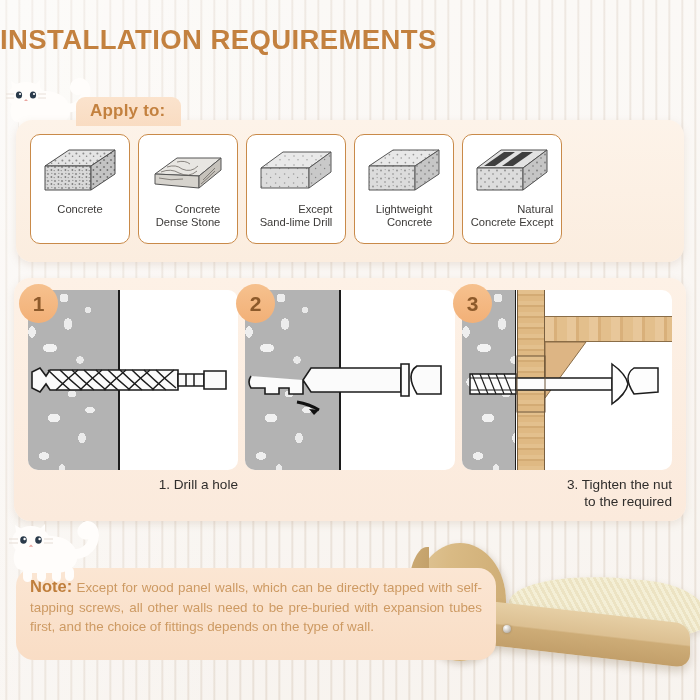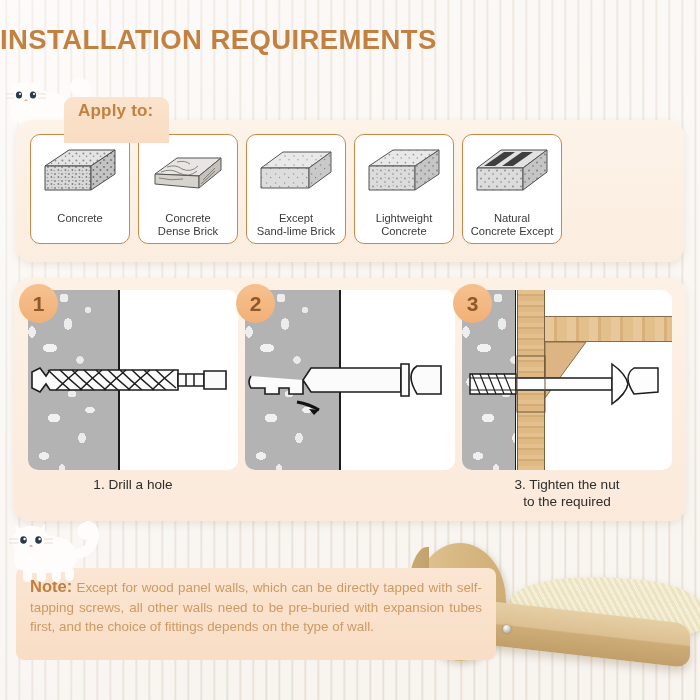--- a/index.html
+++ b/index.html
@@ -91,22 +91,22 @@
   #apply-panel {
     position: absolute;
     left: 16px; top: 120px;
     width: 668px; height: 142px;
     background: linear-gradient(180deg,#fdf3e9 0%,#fbeddf 100%);
     border-radius: 16px;
     box-shadow: 0 3px 8px rgba(170,140,110,0.18);
   }
   #apply-badge {
     position: absolute;
-    left: 64px; top: 97px;
-    padding: 4px 16px 22px 14px;
+    left: 76px; top: 97px;
+    padding: 4px 16px 5px 14px;
     background: linear-gradient(180deg,#fbe3cd 0%,#f9dcc2 100%);
     border-radius: 9px 9px 0 0;
     color: #c3813f;
     font-size: 17px;
     font-weight: bold;
     letter-spacing: 0.2px;
     z-index: 4;
   }
 
   .mat-row {
@@ -122,24 +122,24 @@
     border: 1.6px solid #c98a49;
     border-radius: 10px;
     display: flex;
     flex-direction: column;
     align-items: center;
     justify-content: flex-start;
     padding-top: 9px;
   }
   .mat-art { width: 82px; height: 56px; }
   .mat-label {
-    margin-top: 12px;
+    margin-top: 3px;
     font-size: 11.2px;
     color: #3c3a38;
-    text-align: center;
+    text-align: right;
     line-height: 13px;
     font-family: "Liberation Sans", sans-serif;
   }
 
   
   #steps-panel {
     position: absolute;
     left: 14px; top: 278px;
     width: 672px; height: 243px;
     background: linear-gradient(180deg,#fdf1e6 0%,#fbeadc 100%);
@@ -167,21 +167,21 @@
     color: #8d5a2b;
     font-size: 21px;
     font-weight: bold;
     display: flex; align-items: center; justify-content: center;
     z-index: 6;
   }
   .step-caption {
     position: absolute;
     top: 186px;
     width: 210px;
-    text-align: center;
+    text-align: right;
     color: #2f2d2b;
     font-size: 13.6px;
     line-height: 17px;
     font-family: "Liberation Sans", sans-serif;
   }
 
   
   .wall-fill {
     position: absolute;
     top: 0; bottom: 0;
@@ -217,21 +217,21 @@
     border-top: 1px solid #8a6d47;
     border-bottom: 1px solid #8a6d47;
   }
 
   
   #note-box {
     position: absolute;
     left: 16px; top: 568px;
     width: 480px; height: 92px;
     background: linear-gradient(180deg,#fbe6d3 0%,#f9ddc5 100%);
-    border-radius: 8px;
+    border-radius: 18px;
   }
   #note-text {
     padding: 9px 14px 0 14px;
     color: #cd9a63;
     font-size: 13.4px;
     line-height: 19.5px;
     text-align: justify;
     font-family: "Liberation Sans", sans-serif;
   }
   #note-text b { color: #c07f3c; font-size: 16.5px; }
@@ -330,21 +330,21 @@
           <path d="M14 28 q10 -4 18 1 q10 5 18 -2"></path>
           <path d="M20 23 q9 -3 15 2 q9 4 16 -3"></path>
           <path d="M30 18 q8 -2 13 2"></path>
           <path d="M12 34 q12 3 24 1"></path>
           <path d="M56 36 q6 -6 12 -12"></path>
           <path d="M54 40 q7 -6 14 -13"></path>
         </g>
       </svg>
       <div class="mat-label">
         <span>Concrete</span><br>
-        <span>Dense Brick</span>
+        <span>Dense Stone</span>
       </div>
     </div>
 
 
     <div class="mat-card">
       <svg class="mat-art" viewBox="0 0 82 56">
         <defs>
           <pattern id="spk4" width="9" height="9" patternUnits="userSpaceOnUse">
             <rect width="9" height="9" fill="#dddddd"></rect>
             <circle cx="2.6" cy="3" r="0.8" fill="#9d9d9d"></circle>
@@ -360,21 +360,21 @@
             <circle cx="3" cy="3" r="0.8" fill="#a2a2a2"></circle>
               <circle cx="7" cy="6.8" r="0.7" fill="#9a9a9a"></circle>
           </pattern>
         </defs>
         <polygon points="6,24 28,8 76,8 54,24" fill="url(#spk4t)" stroke="#575757" stroke-width="1"></polygon>
         <polygon points="6,24 54,24 54,44 6,44" fill="url(#spk4)" stroke="#575757" stroke-width="1"></polygon>
         <polygon points="54,24 76,8 76,28 54,44" fill="url(#spk4d)" stroke="#575757" stroke-width="1"></polygon>
       </svg>
       <div class="mat-label">
         <span>Except</span><br>
-        <span>Sand-lime Brick</span>
+        <span>Sand-lime Drill</span>
       </div>
     </div>
 
     <div class="mat-card">
       <svg class="mat-art" viewBox="0 0 82 56">
         <defs>
           <pattern id="spk5" width="8" height="8" patternUnits="userSpaceOnUse">
             <rect width="8" height="8" fill="#dcdcdc"></rect>
             <circle cx="2" cy="2.5" r="0.9" fill="#8f8f8f"></circle>
               <circle cx="6" cy="6" r="0.8" fill="#868686"></circle>

